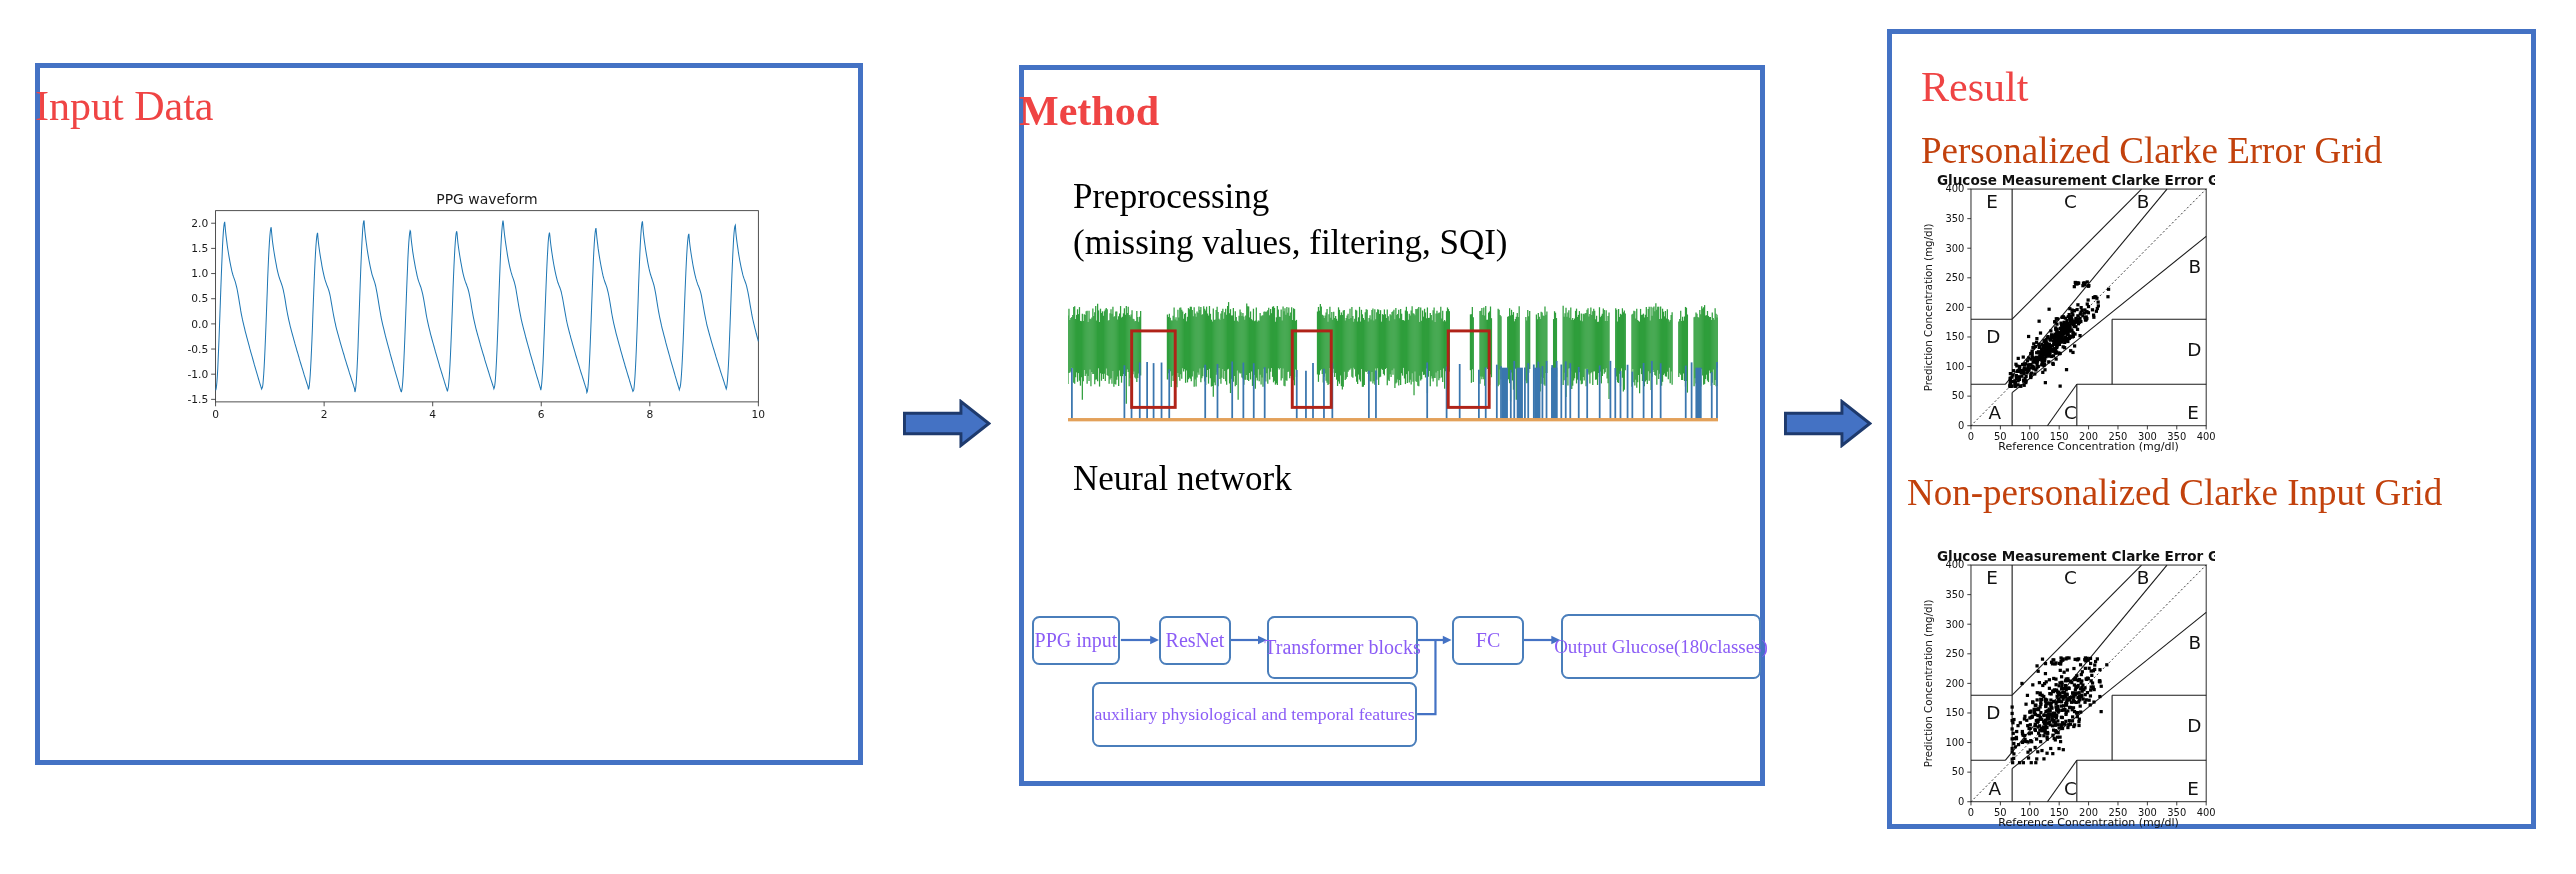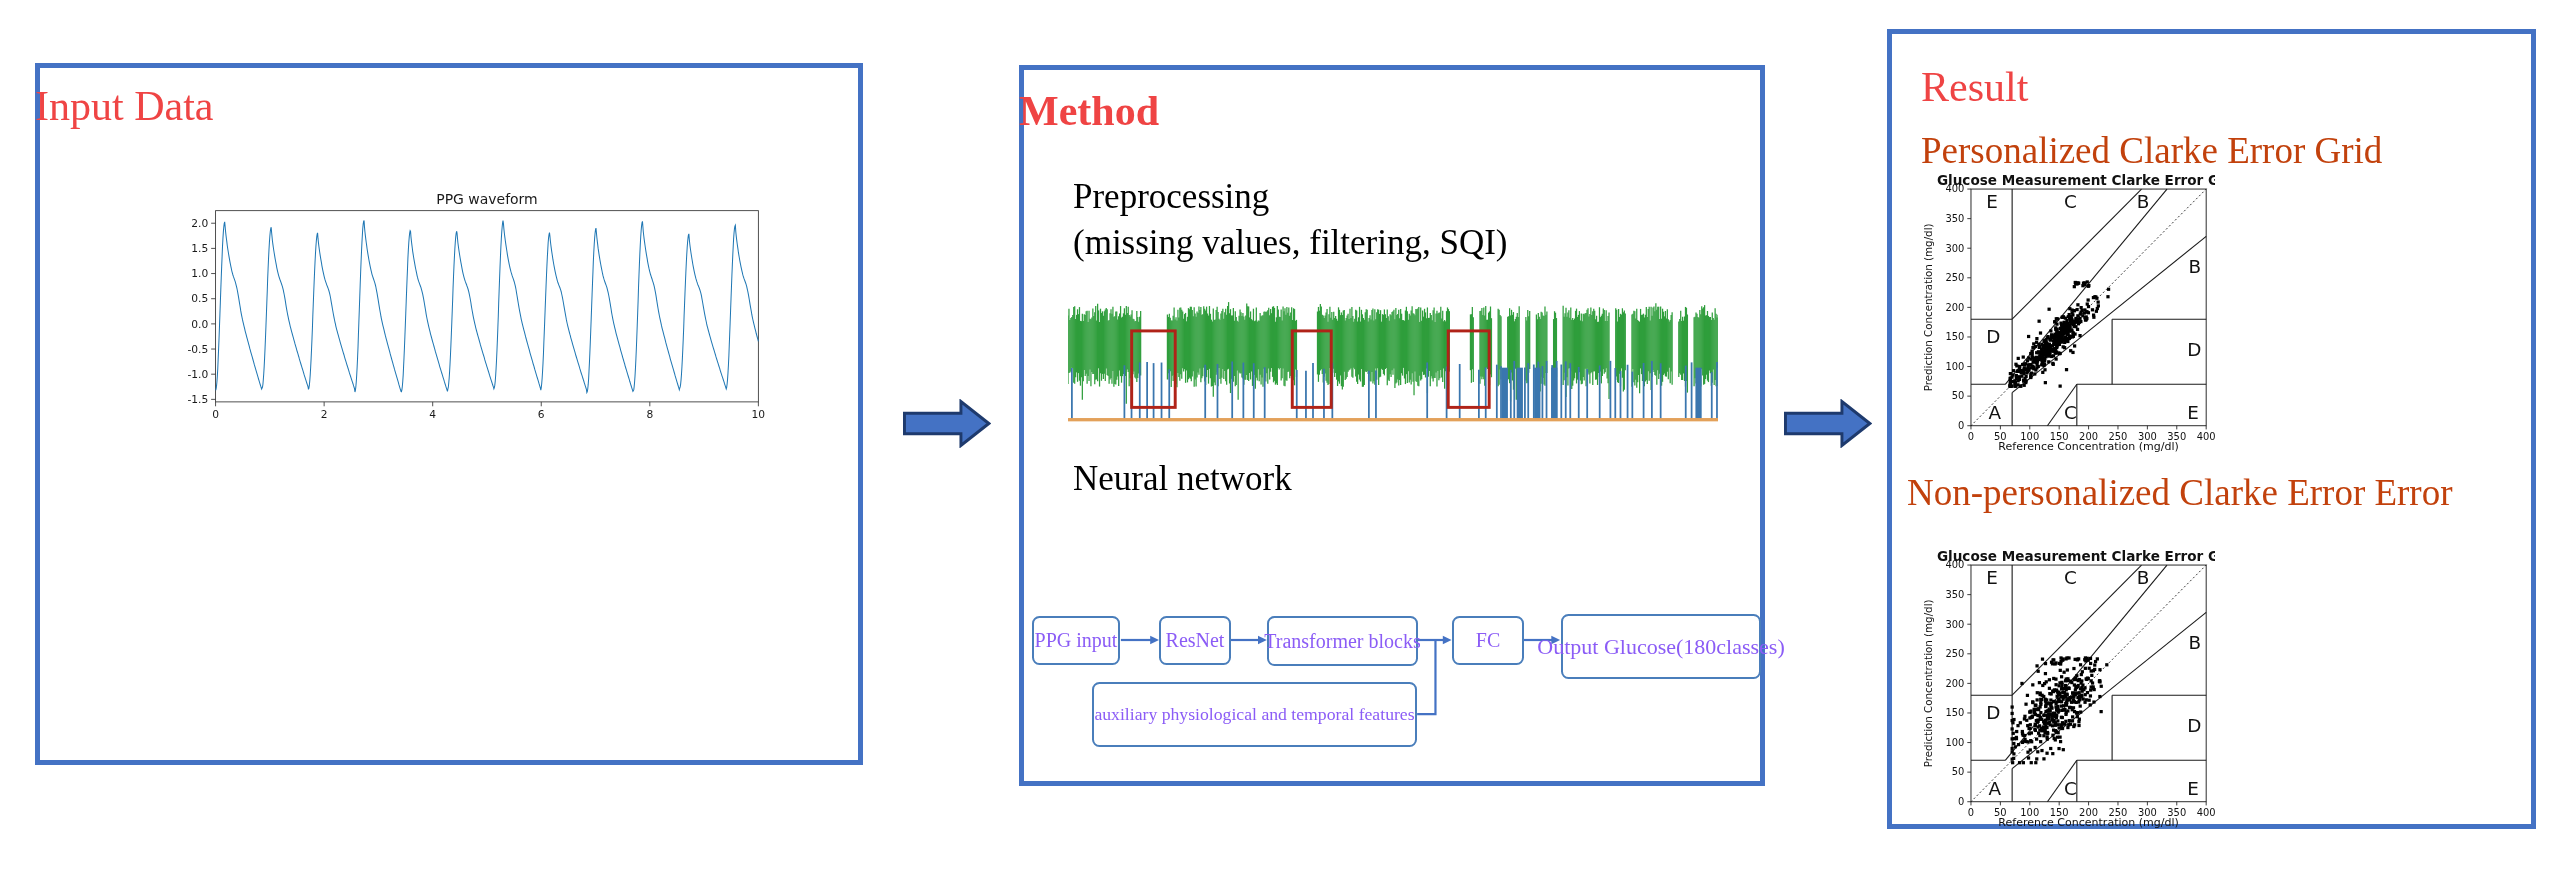--- a/index.html
+++ b/index.html
@@ -7,21 +7,21 @@
           font-family:"Liberation Serif",serif;overflow:hidden;}
   .panel{position:absolute;border:5.1px solid #4472c4;background:#ffffff;box-sizing:border-box;}
   .panel-title{position:absolute;font-size:42px;color:#ef4444;text-align:left;white-space:nowrap;}
   .h2{position:absolute;font-size:37px;color:#c2410c;white-space:nowrap;}
   .text-block{position:absolute;font-size:35px;color:#000;line-height:1.32;white-space:nowrap;}
   .fig{position:absolute;}
   .flow-box{position:absolute;border:2.2px solid #4a7ebb;border-radius:7.4px;background:#fff;
             display:flex;align-items:center;justify-content:center;box-sizing:border-box;
             font-size:20px;color:#8b5cf6;text-align:center;white-space:nowrap;}
   .flow-box.small-font{font-size:17.7px;}
-  .flow-box.mid-font{font-size:22px;}
+  .flow-box.mid-font{font-size:19px;}
   .block-arrow{position:absolute;}
   svg text{font-family:"DejaVu Sans",sans-serif;}
 </style>
 </head>
 <body>
 
 <div id="canvas">
 
   <div class="panel" style="left: 35px; top: 63px; width: 828px; height: 702px; border-color: rgb(68, 114, 196);"></div>
   <div class="panel-title" style="left:35px;top:82px;width:828px;">Input Data</div>
@@ -704,21 +704,21 @@
     <g fill="#4472c4" stroke="none">
       <polygon points="180,45 168,39.2 168,50.8"></polygon>
       <polygon points="327,45 315,39.2 315,50.8"></polygon>
       <polygon points="579,45 567,39.2 567,50.8"></polygon>
       <polygon points="727,45 715,39.2 715,50.8"></polygon>
     </g>
   </svg>
 
   <div class="flow-box" style="left: 1032px; top: 616px; width: 88px; height: 49px; border-color: rgb(74, 126, 187);">PPG input</div>
   <div class="flow-box" style="left: 1159px; top: 616px; width: 72px; height: 49px; border-color: rgb(74, 126, 187);">ResNet</div>
-  <div class="flow-box" style="left: 1267px; top: 616px; width: 151px; height: 50px; border-color: rgb(74, 126, 187);">Transformer blocks</div>
+  <div class="flow-box" style="left: 1267px; top: 616px; width: 151px; height: 63px; border-color: rgb(74, 126, 187);">Transformer blocks</div>
   <div class="flow-box" style="left: 1452px; top: 616px; width: 72px; height: 49px; border-color: rgb(74, 126, 187);">FC</div>
   <div class="flow-box mid-font" style="left: 1561px; top: 614px; width: 200px; height: 65px; border-color: rgb(74, 126, 187);">Output Glucose(180classes)</div>
   <div class="flow-box small-font" style="left: 1092px; top: 682px; width: 325px; height: 65px; border-color: rgb(74, 126, 187);">auxiliary physiological and temporal features</div>
 
   <svg class="block-arrow" style="left:1784px;top:399px;" width="88" height="49" viewBox="0 0 120 66">
     <polygon class="big-arrow-shape" points="2,19 79,19 79,3 117,33 79,63 79,47 2,47" fill="#4472c4" stroke="#1e3a6d" stroke-width="4"></polygon>
   </svg>
 
   <div class="panel" style="left: 1887px; top: 29px; width: 649px; height: 800px; border-color: rgb(68, 114, 196);"></div>
   <div class="panel-title" style="left:1921px;top:63px;width:514px;">Result</div>
@@ -1252,21 +1252,21 @@
           <rect x="168.3" y="239.5" width="4.4" height="4.4"></rect>
           <rect x="166.3" y="235.9" width="4.4" height="4.4"></rect>
           <rect x="224.0" y="144.2" width="4.4" height="4.4"></rect>
           <rect x="125.6" y="282.4" width="4.4" height="4.4"></rect>
           <rect x="127.0" y="256.2" width="4.4" height="4.4"></rect>
           <rect x="162.5" y="249.8" width="4.4" height="4.4"></rect>
           <rect x="175.6" y="245.6" width="4.4" height="4.4"></rect>
           <rect x="185.1" y="240.8" width="4.4" height="4.4"></rect>
         </g>
       </svg></div>
-  <div class="h2" style="left:1907px;top:471px;">Non-personalized Clarke Error Error</div>
+  <div class="h2" style="left:1907px;top:471px;">Non-personalized Clarke Input Grid</div>
   <div class="fig" id="fig-clarke2" style="left:1921px;top:550px;"><svg width="294" height="280" viewBox="0 0 400 380">
         <text x="228" y="14" text-anchor="middle" font-size="18.5" fill="#111" font-weight="bold">Glucose Measurement Clarke Error Grid</text>
         <rect x="68" y="20" width="320" height="322" fill="none" stroke="#222" stroke-width="1.3"></rect>
         <line x1="68" x2="68" y1="342" y2="347" stroke="#222" stroke-width="1.2"></line>
         <text x="68" y="361" text-anchor="middle" font-size="13.5" fill="#111">0</text>
         <line x1="108" x2="108" y1="342" y2="347" stroke="#222" stroke-width="1.2"></line>
         <text x="108" y="361" text-anchor="middle" font-size="13.5" fill="#111">50</text>
         <line x1="148" x2="148" y1="342" y2="347" stroke="#222" stroke-width="1.2"></line>
         <text x="148" y="361" text-anchor="middle" font-size="13.5" fill="#111">100</text>
         <line x1="188" x2="188" y1="342" y2="347" stroke="#222" stroke-width="1.2"></line>

